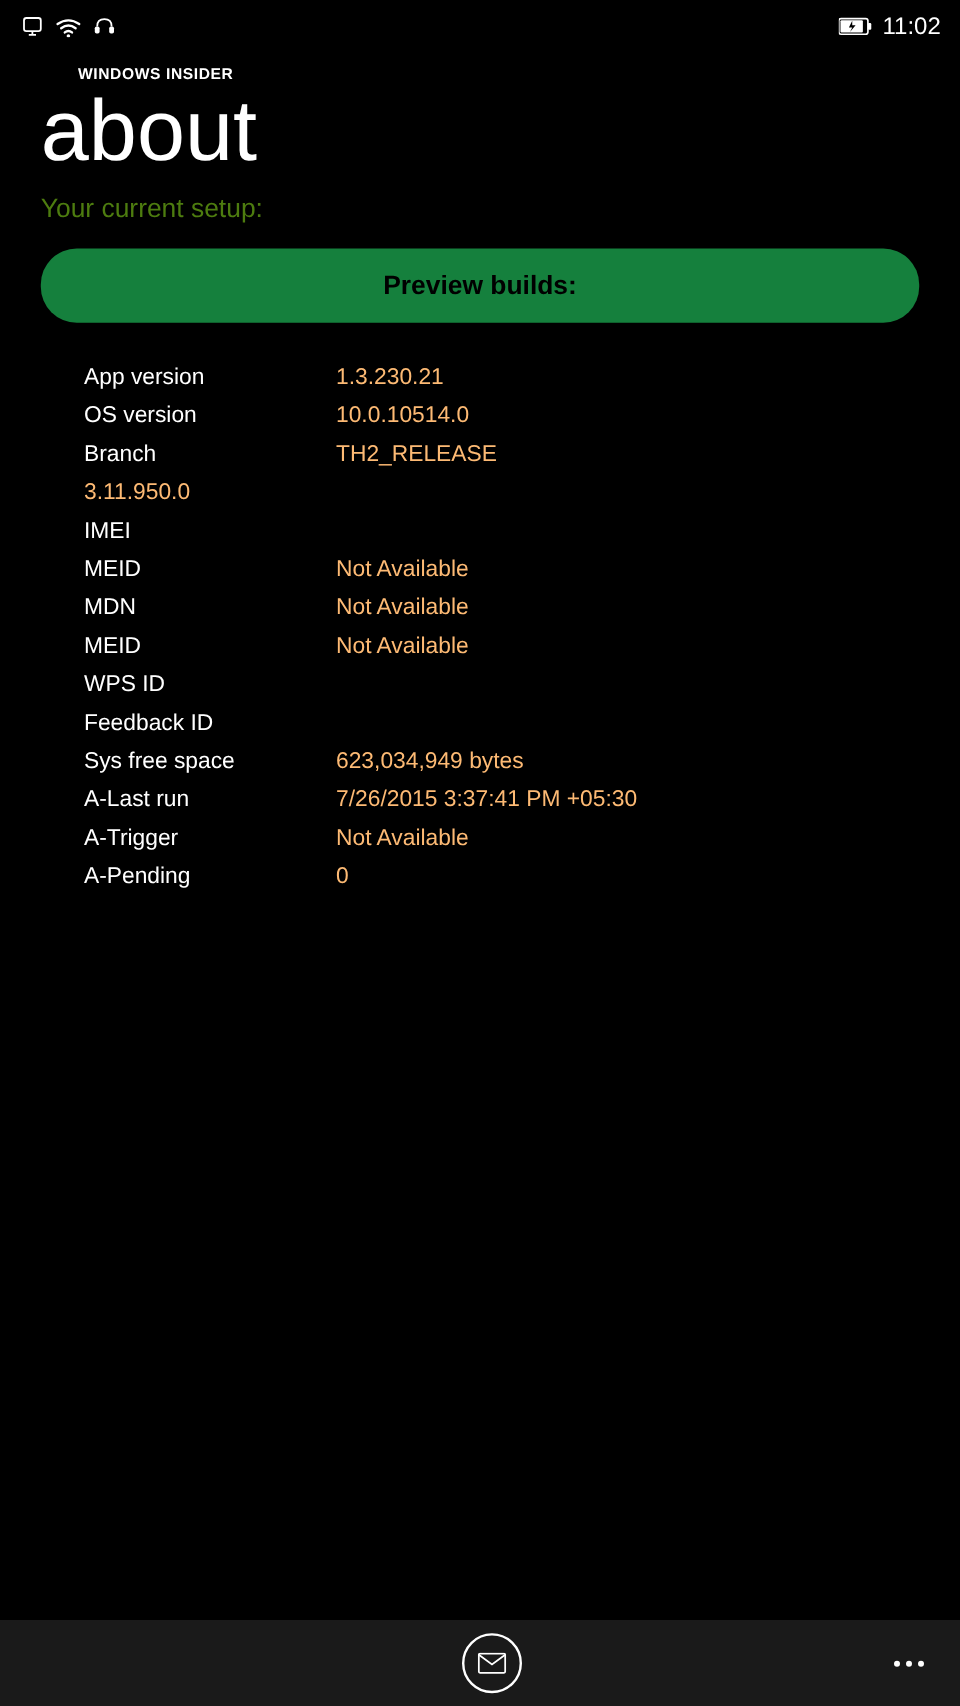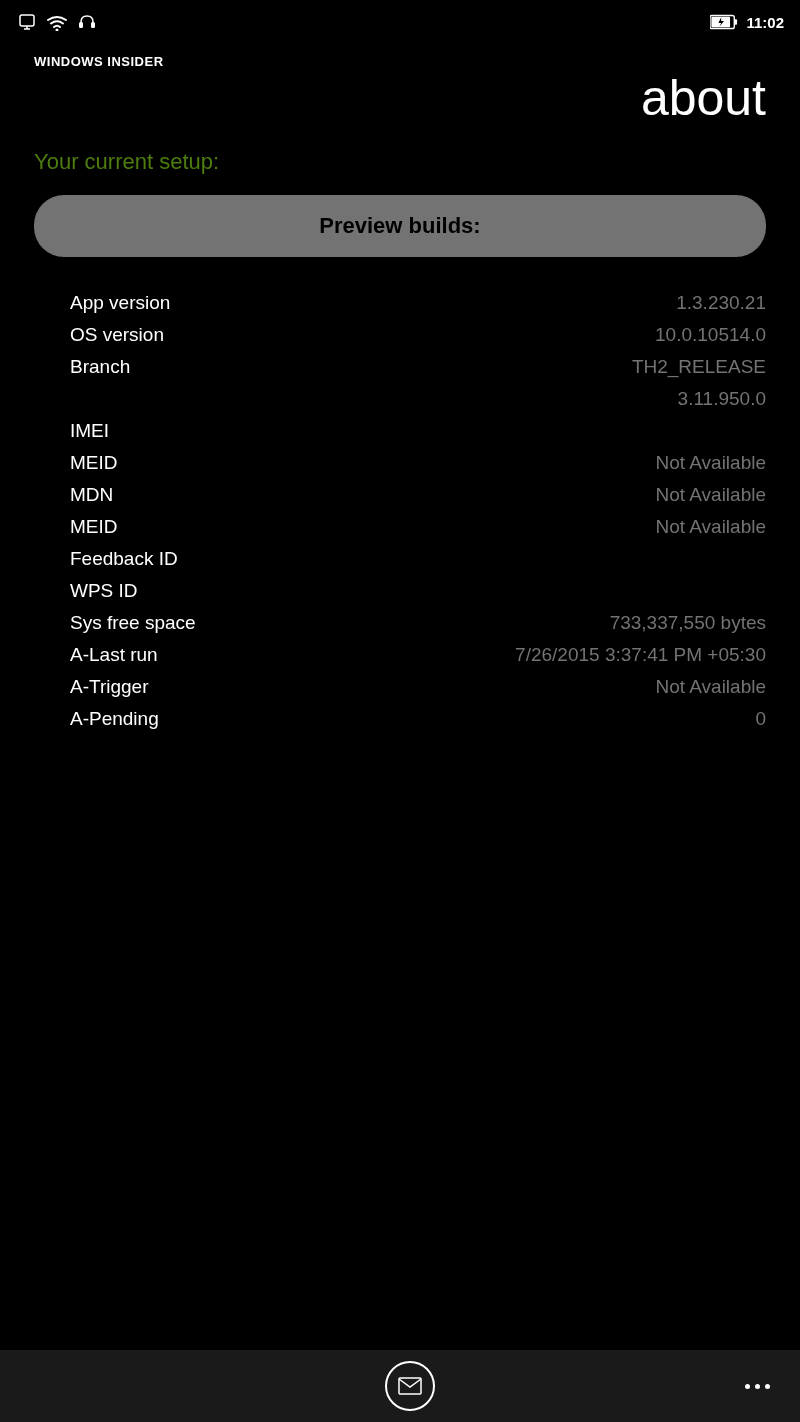--- a/index.html
+++ b/index.html
@@ -36,22 +36,22 @@
       align-items: center;
       justify-content: center;
       font-size: 14px;
       color: #fff;
     }
 
     .status-right {
       display: flex;
       align-items: center;
       gap: 8px;
-      font-size: 15px;
-      font-weight: 700;
+      font-size: 20px;
+      font-weight: 400;
       text-align: center;
     }
 
     .battery-icon {
       display: inline-flex;
       align-items: center;
     }
 
     .battery-icon svg {
       width: 28px;
@@ -63,42 +63,42 @@
       padding: 10px 34px 20px 34px;
     }
 
     .app-title {
       font-size: 13px;
       font-weight: 600;
       letter-spacing: 0.5px;
       color: #fff;
       text-transform: uppercase;
       margin-bottom: 4px;
+      margin-left: 31px;
     }
 
     .page-heading {
-      font-size: 50px;
+      font-size: 72px;
       font-weight: 200;
       color: #fff;
       line-height: 1.0;
-      margin-bottom: 26px;
-      text-align: right;
+      margin-bottom: 16px;
     }
 
     .setup-label {
       font-size: 22px;
       font-weight: 300;
       color: #4d7c0f;
       margin-bottom: 20px;
     }
 
     .preview-btn {
       display: block;
       width: 100%;
-      background: #737373;
+      background: #15803d;
       color: #000;
       border: none;
       border-radius: 30px;
       padding: 18px 20px;
       font-size: 22px;
       font-weight: 700;
       text-align: center;
       cursor: pointer;
       margin-bottom: 30px;
     }
@@ -119,23 +119,22 @@
       font-size: 19px;
       font-weight: 400;
       color: #fff;
       min-width: 210px;
       flex-shrink: 0;
     }
 
     .info-value {
       font-size: 19px;
       font-weight: 400;
-      color: #737373;
+      color: #fdba74;
       flex: 1;
-      text-align: right;
     }
 
     
     .taskbar {
       position: fixed;
       bottom: 0;
       left: 0;
       width: 800px;
       height: 72px;
       background: #1a1a1a;
@@ -274,30 +273,30 @@
         </div>
         <div class="info-row">
           <span class="info-label">MDN</span>
           <span class="info-value">Not Available</span>
         </div>
         <div class="info-row">
           <span class="info-label">MEID</span>
           <span class="info-value">Not Available</span>
         </div>
         <div class="info-row">
+          <span class="info-label">WPS ID</span>
+          <span class="info-value"></span>
+        </div>
+        <div class="info-row">
           <span class="info-label">Feedback ID</span>
           <span class="info-value"></span>
         </div>
         <div class="info-row">
-          <span class="info-label">WPS ID</span>
-          <span class="info-value"></span>
-        </div>
-        <div class="info-row">
           <span class="info-label">Sys free space</span>
-          <span class="info-value">733,337,550 bytes</span>
+          <span class="info-value">623,034,949 bytes</span>
         </div>
         <div class="info-row">
           <span class="info-label">A-Last run</span>
           <span class="info-value">7/26/2015 3:37:41 PM +05:30</span>
         </div>
         <div class="info-row">
           <span class="info-label">A-Trigger</span>
           <span class="info-value">Not Available</span>
         </div>
         <div class="info-row">

